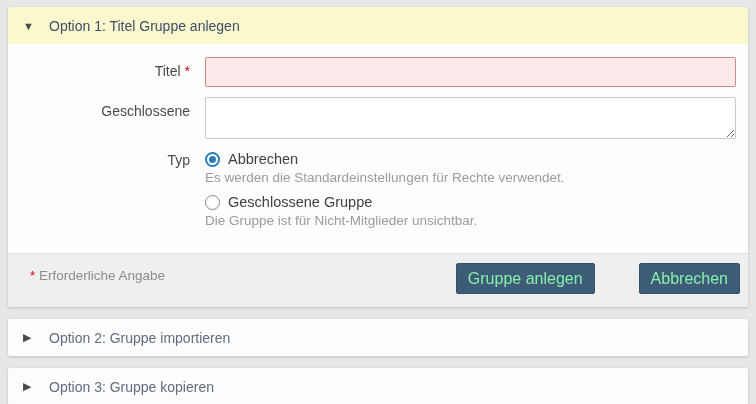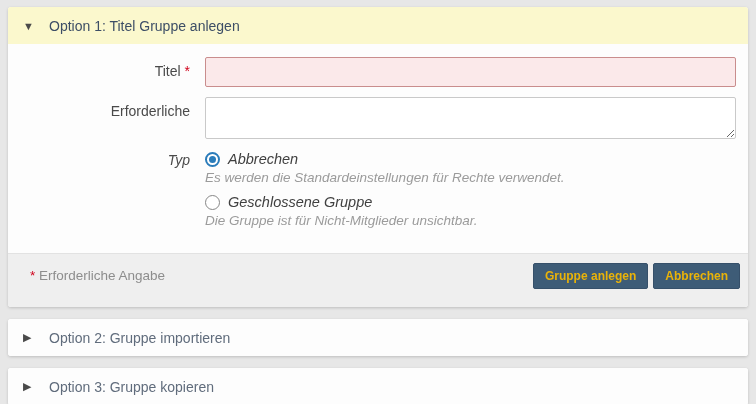--- a/index.html
+++ b/index.html
@@ -105,39 +105,39 @@
     margin:0 0 9px 0;
   }
   .hint:last-child { margin-bottom:12px; }
   .form-footer {
     background:#efefef;
     border-top:1px solid #e2e2e2;
     height:54px;
     padding:9px 8px 0 22px;
     display:flex;
     align-items:flex-start;
+    gap:39px;
   }
   .footer-note {
     font-size:13.5px;
     color:#8d8d8d;
     padding-top:5px;
   }
   .footer-spacer { flex:1; }
   .btn {
     background:#3e5c77;
-    color:#eab308;
+    color:#86efac;
     border:1px solid #36506a;
     border-radius:2px;
-    font-size:12px;
+    font-size:16px;
     font-family:"Liberation Sans", sans-serif;
     padding:5px 11px;
     margin-left:5px;
     cursor:pointer;
     line-height:1.2;
-    font-weight:bold;
   }
 </style>
 </head>
 <body>
 
 <div>
 
   <section class="panel">
     <header class="panel-header open">
       <span class="caret">▼</span>
@@ -151,28 +151,28 @@
           <span>Titel</span>
           <span class="req">*</span>
         </div>
         <div class="form-control-col">
           <input type="text" class="text-input" value="" style="">
         </div>
       </div>
 
       <div class="form-row">
         <div class="form-label">
-          <span>Erforderliche</span>
+          <span>Geschlossene</span>
         </div>
         <div class="form-control-col">
           <textarea class="text-area" style=""></textarea>
         </div>
       </div>
 
-      <div class="form-row typ-row" style="margin-top:12px;font-style:italic;">
+      <div class="form-row typ-row" style="margin-top:12px;">
         <div class="form-label">
           <span>Typ</span>
         </div>
         <div class="form-control-col">
 
           <div class="radio-line">
             <span class="radio selected"></span>
             <span>Abbrechen</span>
           </div>
           <div class="hint">Es werden die Standardeinstellungen für Rechte verwendet.</div>

